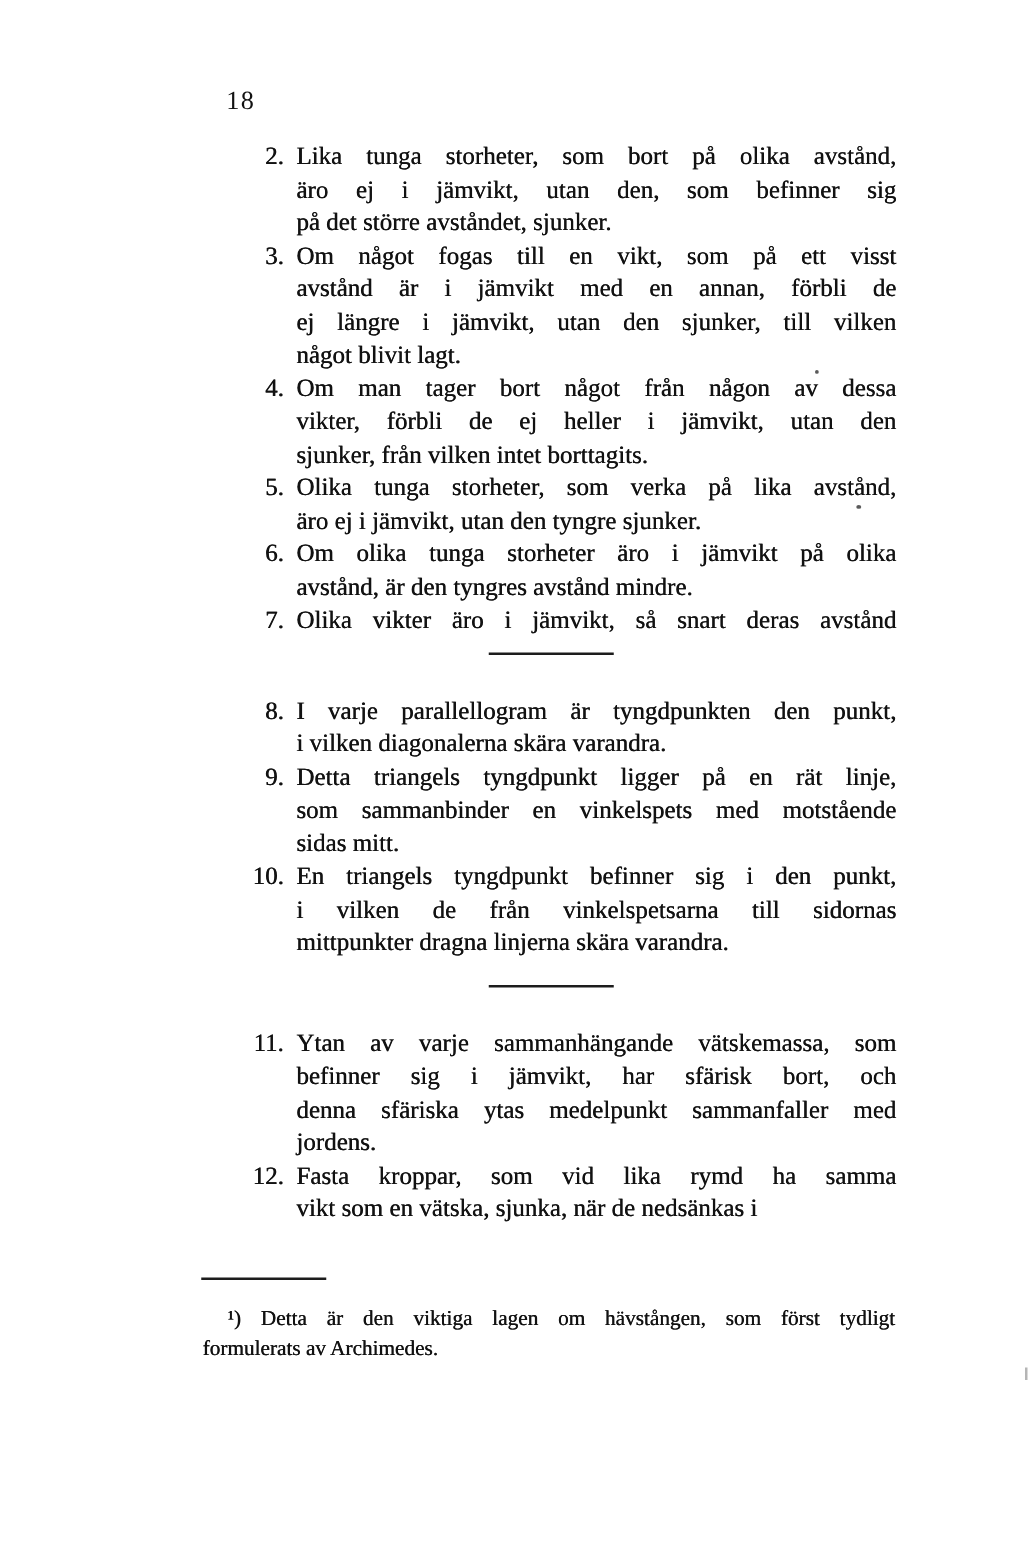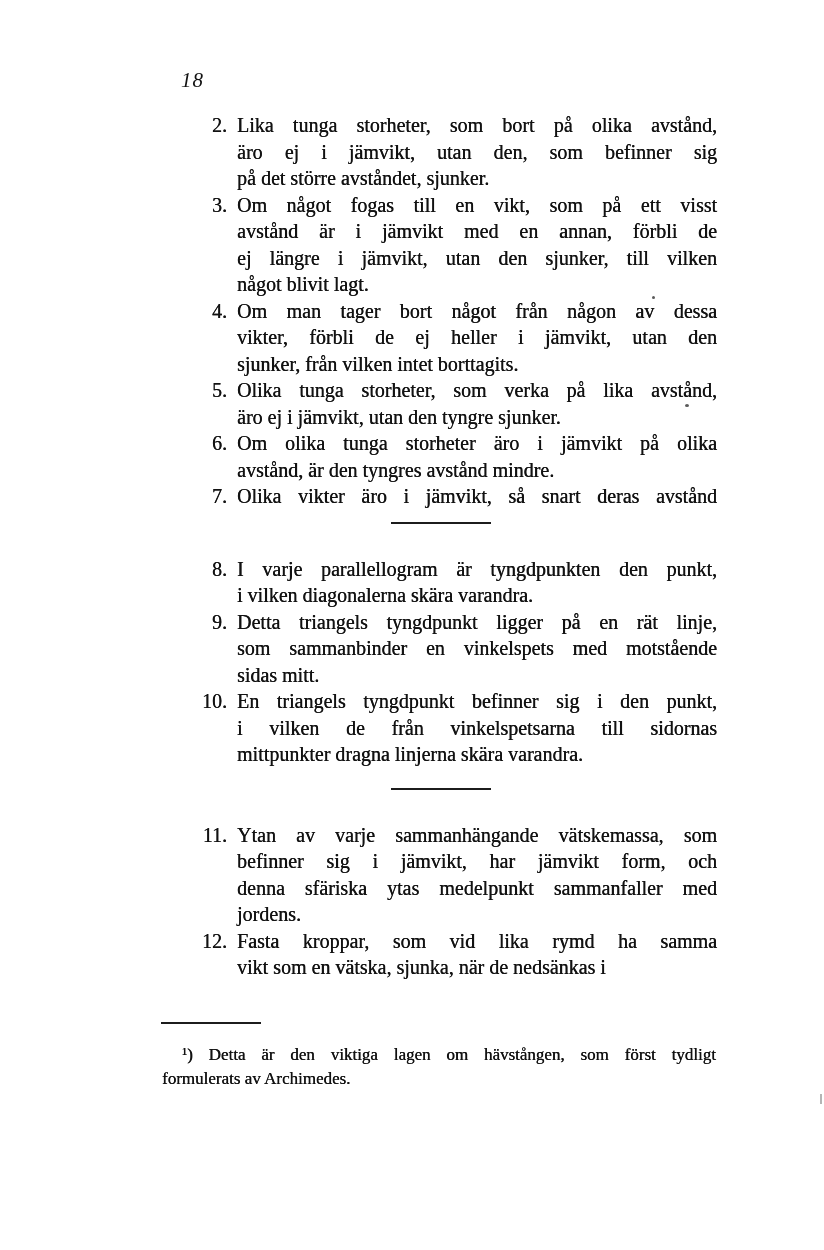--- a/index.html
+++ b/index.html
@@ -15,21 +15,20 @@
     overflow: hidden;
     font-family: "Liberation Serif", "DejaVu Serif", serif;
     color: #121212;
   }
   .page-number {
     position: absolute;
     left: 181px;
     top: 68px;
     font-size: 21px;
     letter-spacing: 1px;
-    font-style: italic;
   }
   .content {
     position: absolute;
     left: 165px;
     top: 112px;
     width: 552px;
     font-size: 20px;
     line-height: 26.5px;
     text-shadow: 0.3px 0 0 currentColor;
   }
@@ -176,21 +175,21 @@
           <div class="line">En triangels tyngdpunkt befinner sig i den punkt,</div>
           <div class="line">i vilken de från vinkelspetsarna till sidornas</div>
           <div class="line last">mittpunkter dragna linjerna skära varandra.</div>
         </div>
       </div>
       <div class="separator sep2"></div>
       <div class="item">
         <div class="num">11.</div>
         <div class="text">
           <div class="line">Ytan av varje sammanhängande vätskemassa, som</div>
-          <div class="line">befinner sig i jämvikt, har jämvikt form, och</div>
+          <div class="line">befinner sig i jämvikt, har sfärisk bort, och</div>
           <div class="line">denna sfäriska ytas medelpunkt sammanfaller med</div>
           <div class="line last">jordens.</div>
         </div>
       </div>
       <div class="item">
         <div class="num">12.</div>
         <div class="text">
           <div class="line">Fasta kroppar, som vid lika rymd ha samma</div>
           <div class="line last">vikt som en vätska, sjunka, när de nedsänkas i</div>
         </div>

